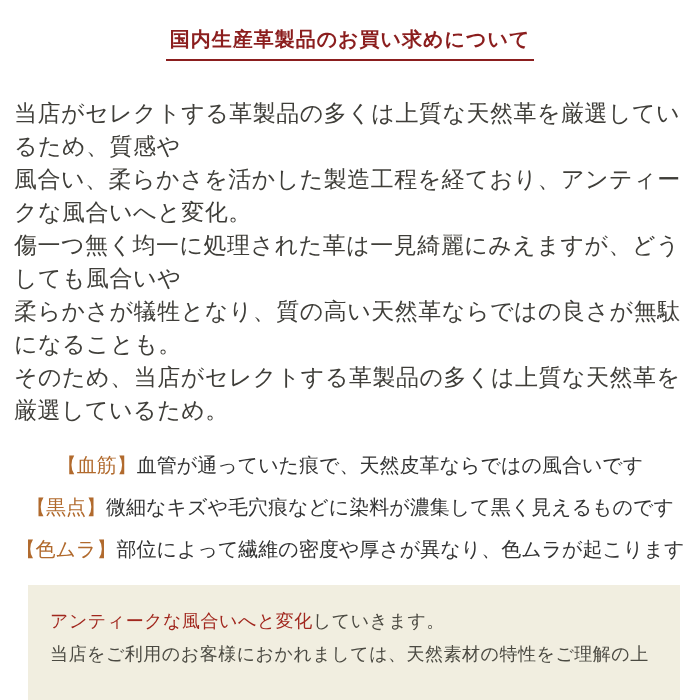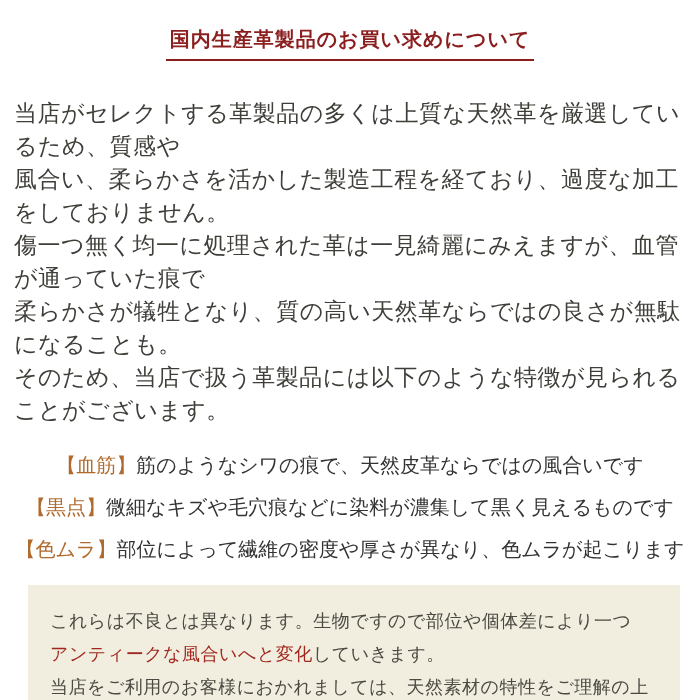--- a/index.html
+++ b/index.html
@@ -71,36 +71,35 @@
 </style>
 </head>
 <body>
 
 <div class="title-wrap">
   <h1 class="page-title">国内生産革製品のお買い求めについて</h1>
 </div>
 
 <div class="intro">
   <div class="intro-line">当店がセレクトする革製品の多くは上質な天然革を厳選しているため、質感や</div>
-  <div class="intro-line">風合い、柔らかさを活かした製造工程を経ており、過度な加工をしておりません。</div>
-  <div class="intro-line">傷一つ無く均一に処理された革は一見綺麗にみえますが、血管が通っていた痕で</div>
+  <div class="intro-line">風合い、柔らかさを活かした製造工程を経ており、アンティークな風合いへと変化。</div>
+  <div class="intro-line">傷一つ無く均一に処理された革は一見綺麗にみえますが、どうしても風合いや</div>
   <div class="intro-line">柔らかさが犠牲となり、質の高い天然革ならではの良さが無駄になることも。</div>
-  <div class="intro-line">そのため、当店で扱う革製品には以下のような特徴が見られることがございます。</div>
+  <div class="intro-line">そのため、当店がセレクトする革製品の多くは上質な天然革を厳選しているため。</div>
 </div>
 
 <div class="feature-list">
   <div class="feature-item">
-    <span class="feature-label">【血筋】</span><span class="feature-text">筋のようなシワの痕で、天然皮革ならではの風合いです</span>
+    <span class="feature-label">【血筋】</span><span class="feature-text">血管が通っていた痕で、天然皮革ならではの風合いです</span>
   </div>
   <div class="feature-item">
     <span class="feature-label">【黒点】</span><span class="feature-text">微細なキズや毛穴痕などに染料が濃集して黒く見えるものです</span>
   </div>
   <div class="feature-item">
     <span class="feature-label">【色ムラ】</span><span class="feature-text">部位によって繊維の密度や厚さが異なり、色ムラが起こります</span>
   </div>
 </div>
 
 <div class="note-box">
-    <div class="note-line"><span>これらは不良とは異なります。生物ですので部位や個体差により一つ</span></div>
     <div class="note-line"><span class="em">アンティークな風合いへと変化</span><span>していきます。</span></div>
     <div class="note-line"><span>当店をご利用のお客様におかれましては、天然素材の特性をご理解の上</span></div>
     <div class="note-line"></div>
   </div>
 
 </body></html>

